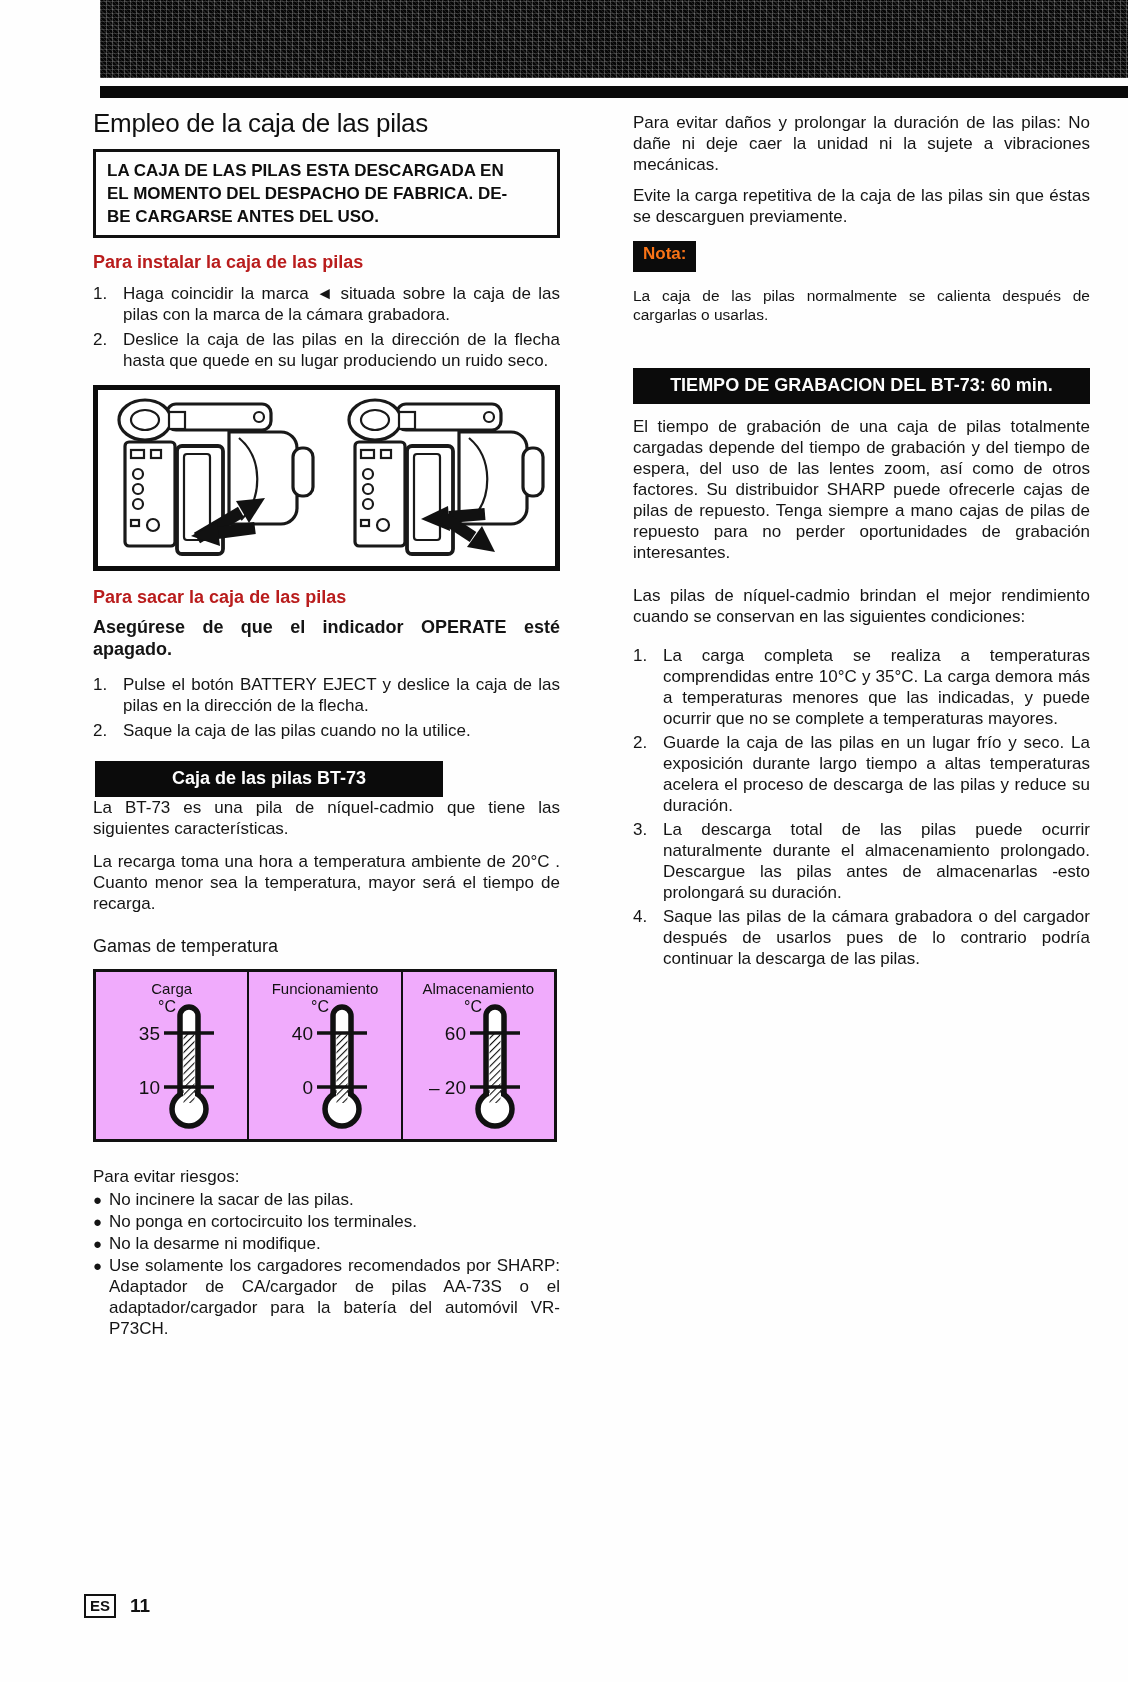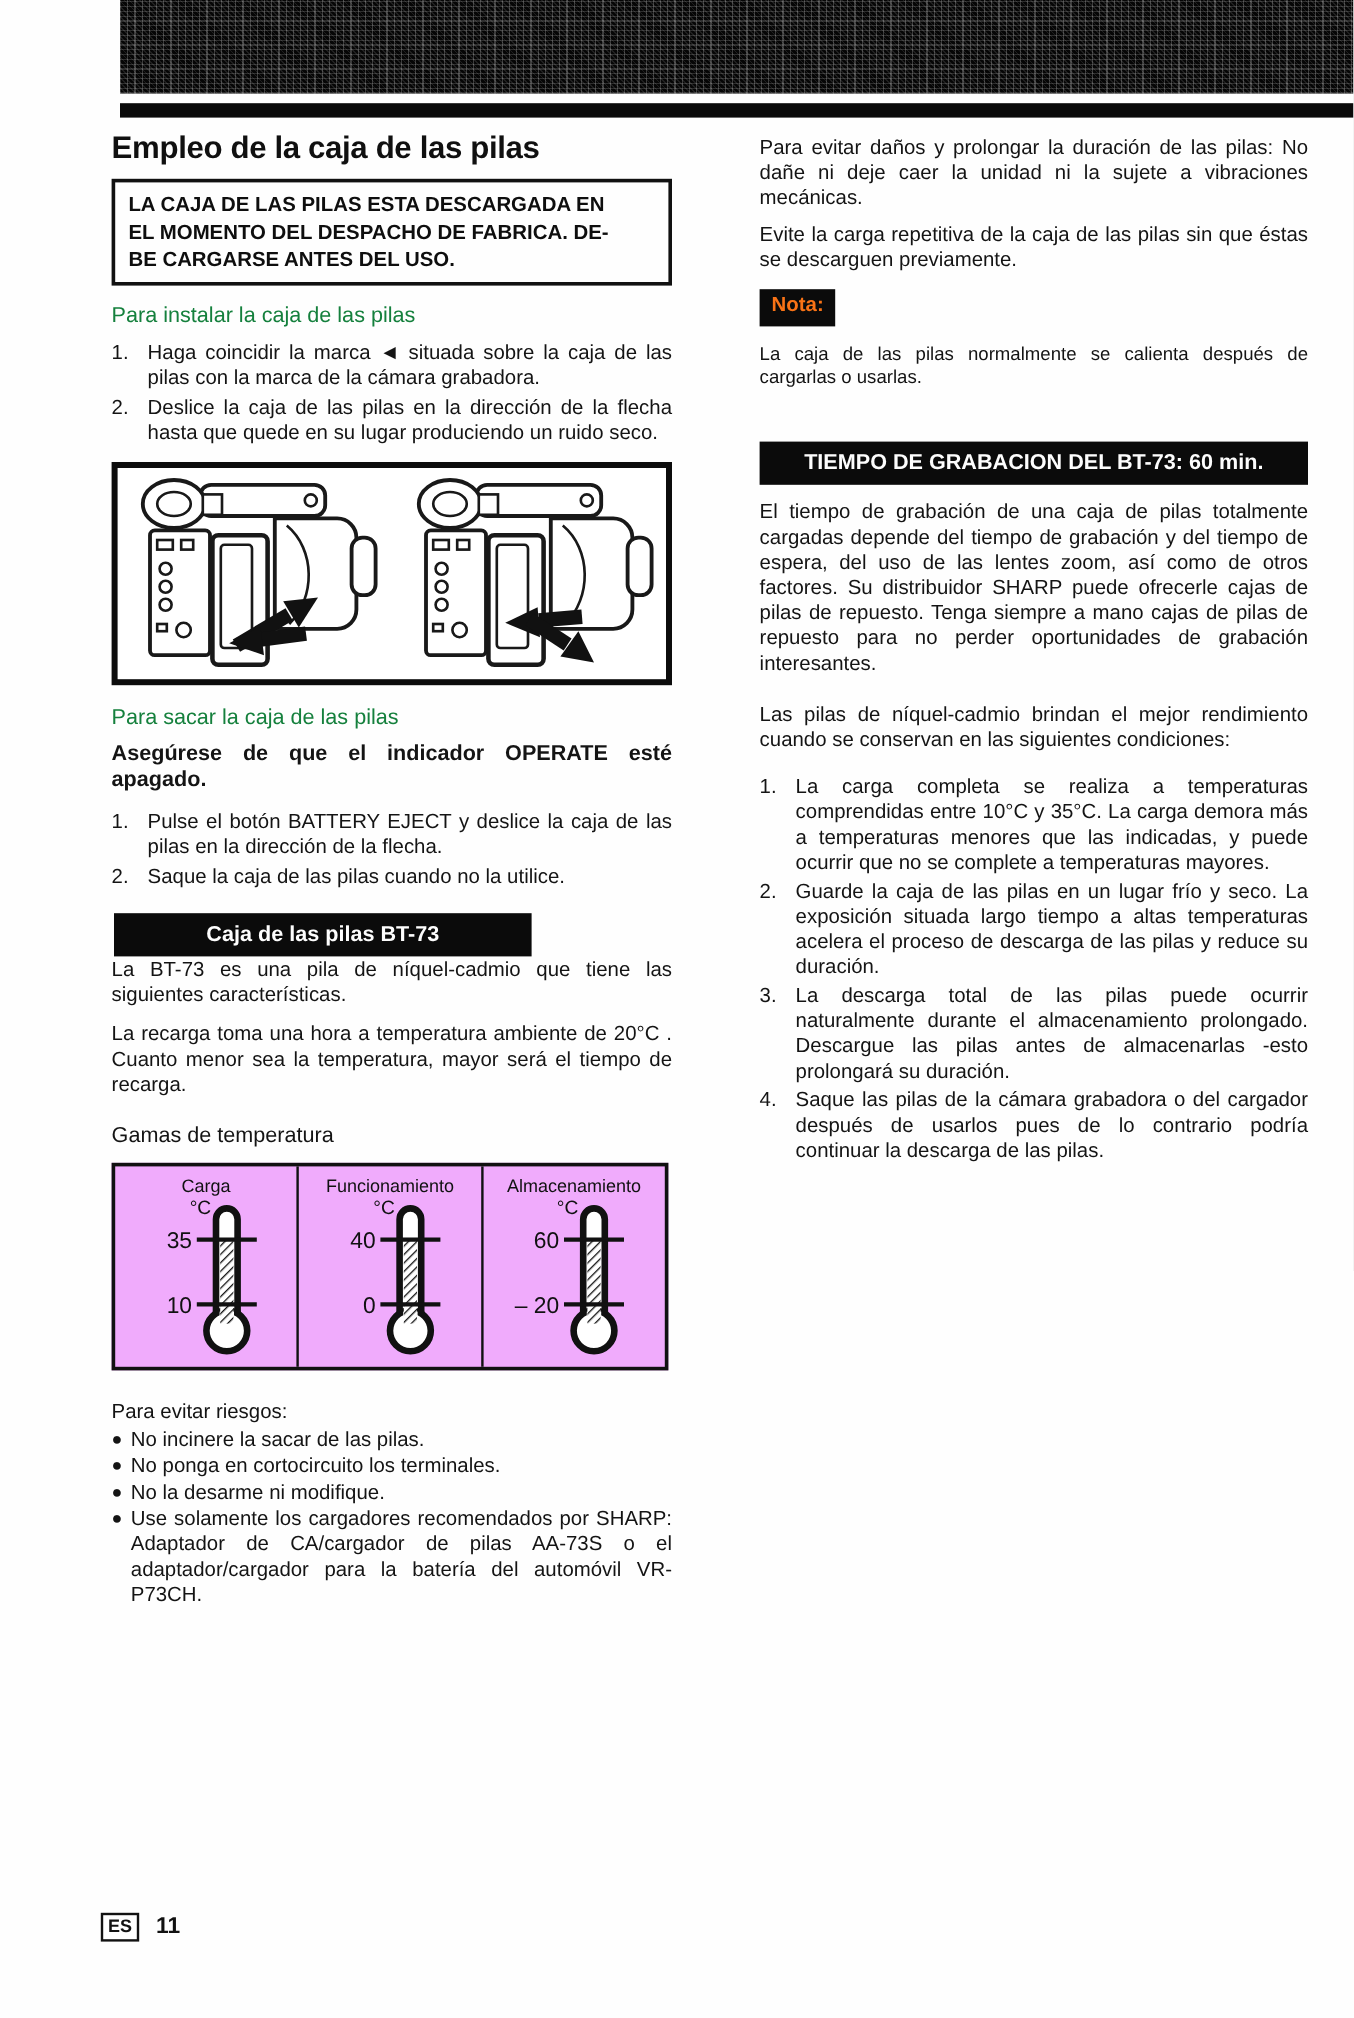--- a/index.html
+++ b/index.html
@@ -18,22 +18,22 @@
       repeating-linear-gradient(45deg, rgba(255,255,255,.10) 0 1px, transparent 1px 3px),
       #060606;
   }
   .thin-bar{position:absolute; left:100px; top:86px; width:1028px; height:12px; background:#0a0a0a;}
 
   
   .col{position:absolute; top:108px;}
   .col.left{left:93px; width:467px;}
   .col.right{left:633px; top:112px; width:457px;}
 
-  h1{font-size:26px; font-weight:bold; margin:0 0 10px 0; letter-spacing:-.3px; color:#101010;}
-  h2{font-size:18px; font-weight:normal; margin:0 0 10px 0; color:#15803d;}
+  h1{font-size:26px; font-weight:normal; margin:0 0 10px 0; letter-spacing:-.3px; color:#101010;}
+  h2{font-size:18px; font-weight:bold; margin:0 0 10px 0; color:#b91c1c;}
   p{font-size:17px; line-height:21px; margin:0 0 12px 0; text-align:justify;}
   .bold{font-weight:bold; font-size:18px; line-height:22px;}
 
   .warnbox{
     border:3px solid #111; padding:7px 11px; margin:0 0 14px 0;
   }
   .warnbox div{
     font-weight:bold; font-size:17px; line-height:23px; white-space:nowrap; color:#0e0e0e;
   }
 
@@ -289,21 +289,21 @@
 
     <p class="gap-xl">El tiempo de grabación de una caja de pilas totalmente cargadas depende del tiempo de grabación y del tiempo de espera, del uso de las lentes zoom, así como de otros factores. Su distribuidor SHARP puede ofrecerle cajas de pilas de repuesto. Tenga siempre a mano cajas de pilas de repuesto para no perder oportunidades de grabación interesantes.</p>
     <p class="gap-lg">Las pilas de níquel-cadmio brindan el mejor rendimiento cuando se conservan en las siguientes condiciones:</p>
 
     <div class="cond">
       <span class="n">1.</span>
       <span class="t">La carga completa se realiza a temperaturas comprendidas entre 10°C y 35°C. La carga demora más a temperaturas menores que las indicadas, y puede ocurrir que no se complete a temperaturas mayores.</span>
     </div>
     <div class="cond">
       <span class="n">2.</span>
-      <span class="t">Guarde la caja de las pilas en un lugar frío y seco. La exposición situada largo tiempo a altas temperaturas acelera el proceso de descarga de las pilas y reduce su duración.</span>
+      <span class="t">Guarde la caja de las pilas en un lugar frío y seco. La exposición durante largo tiempo a altas temperaturas acelera el proceso de descarga de las pilas y reduce su duración.</span>
     </div>
     <div class="cond">
       <span class="n">3.</span>
       <span class="t">La descarga total de las pilas puede ocurrir naturalmente durante el almacenamiento prolongado. Descargue las pilas antes de almacenarlas -esto prolongará su duración.</span>
     </div>
     <div class="cond">
       <span class="n">4.</span>
       <span class="t">Saque las pilas de la cámara grabadora o del cargador después de usarlos pues de lo contrario podría continuar la descarga de las pilas.</span>
     </div>
 

